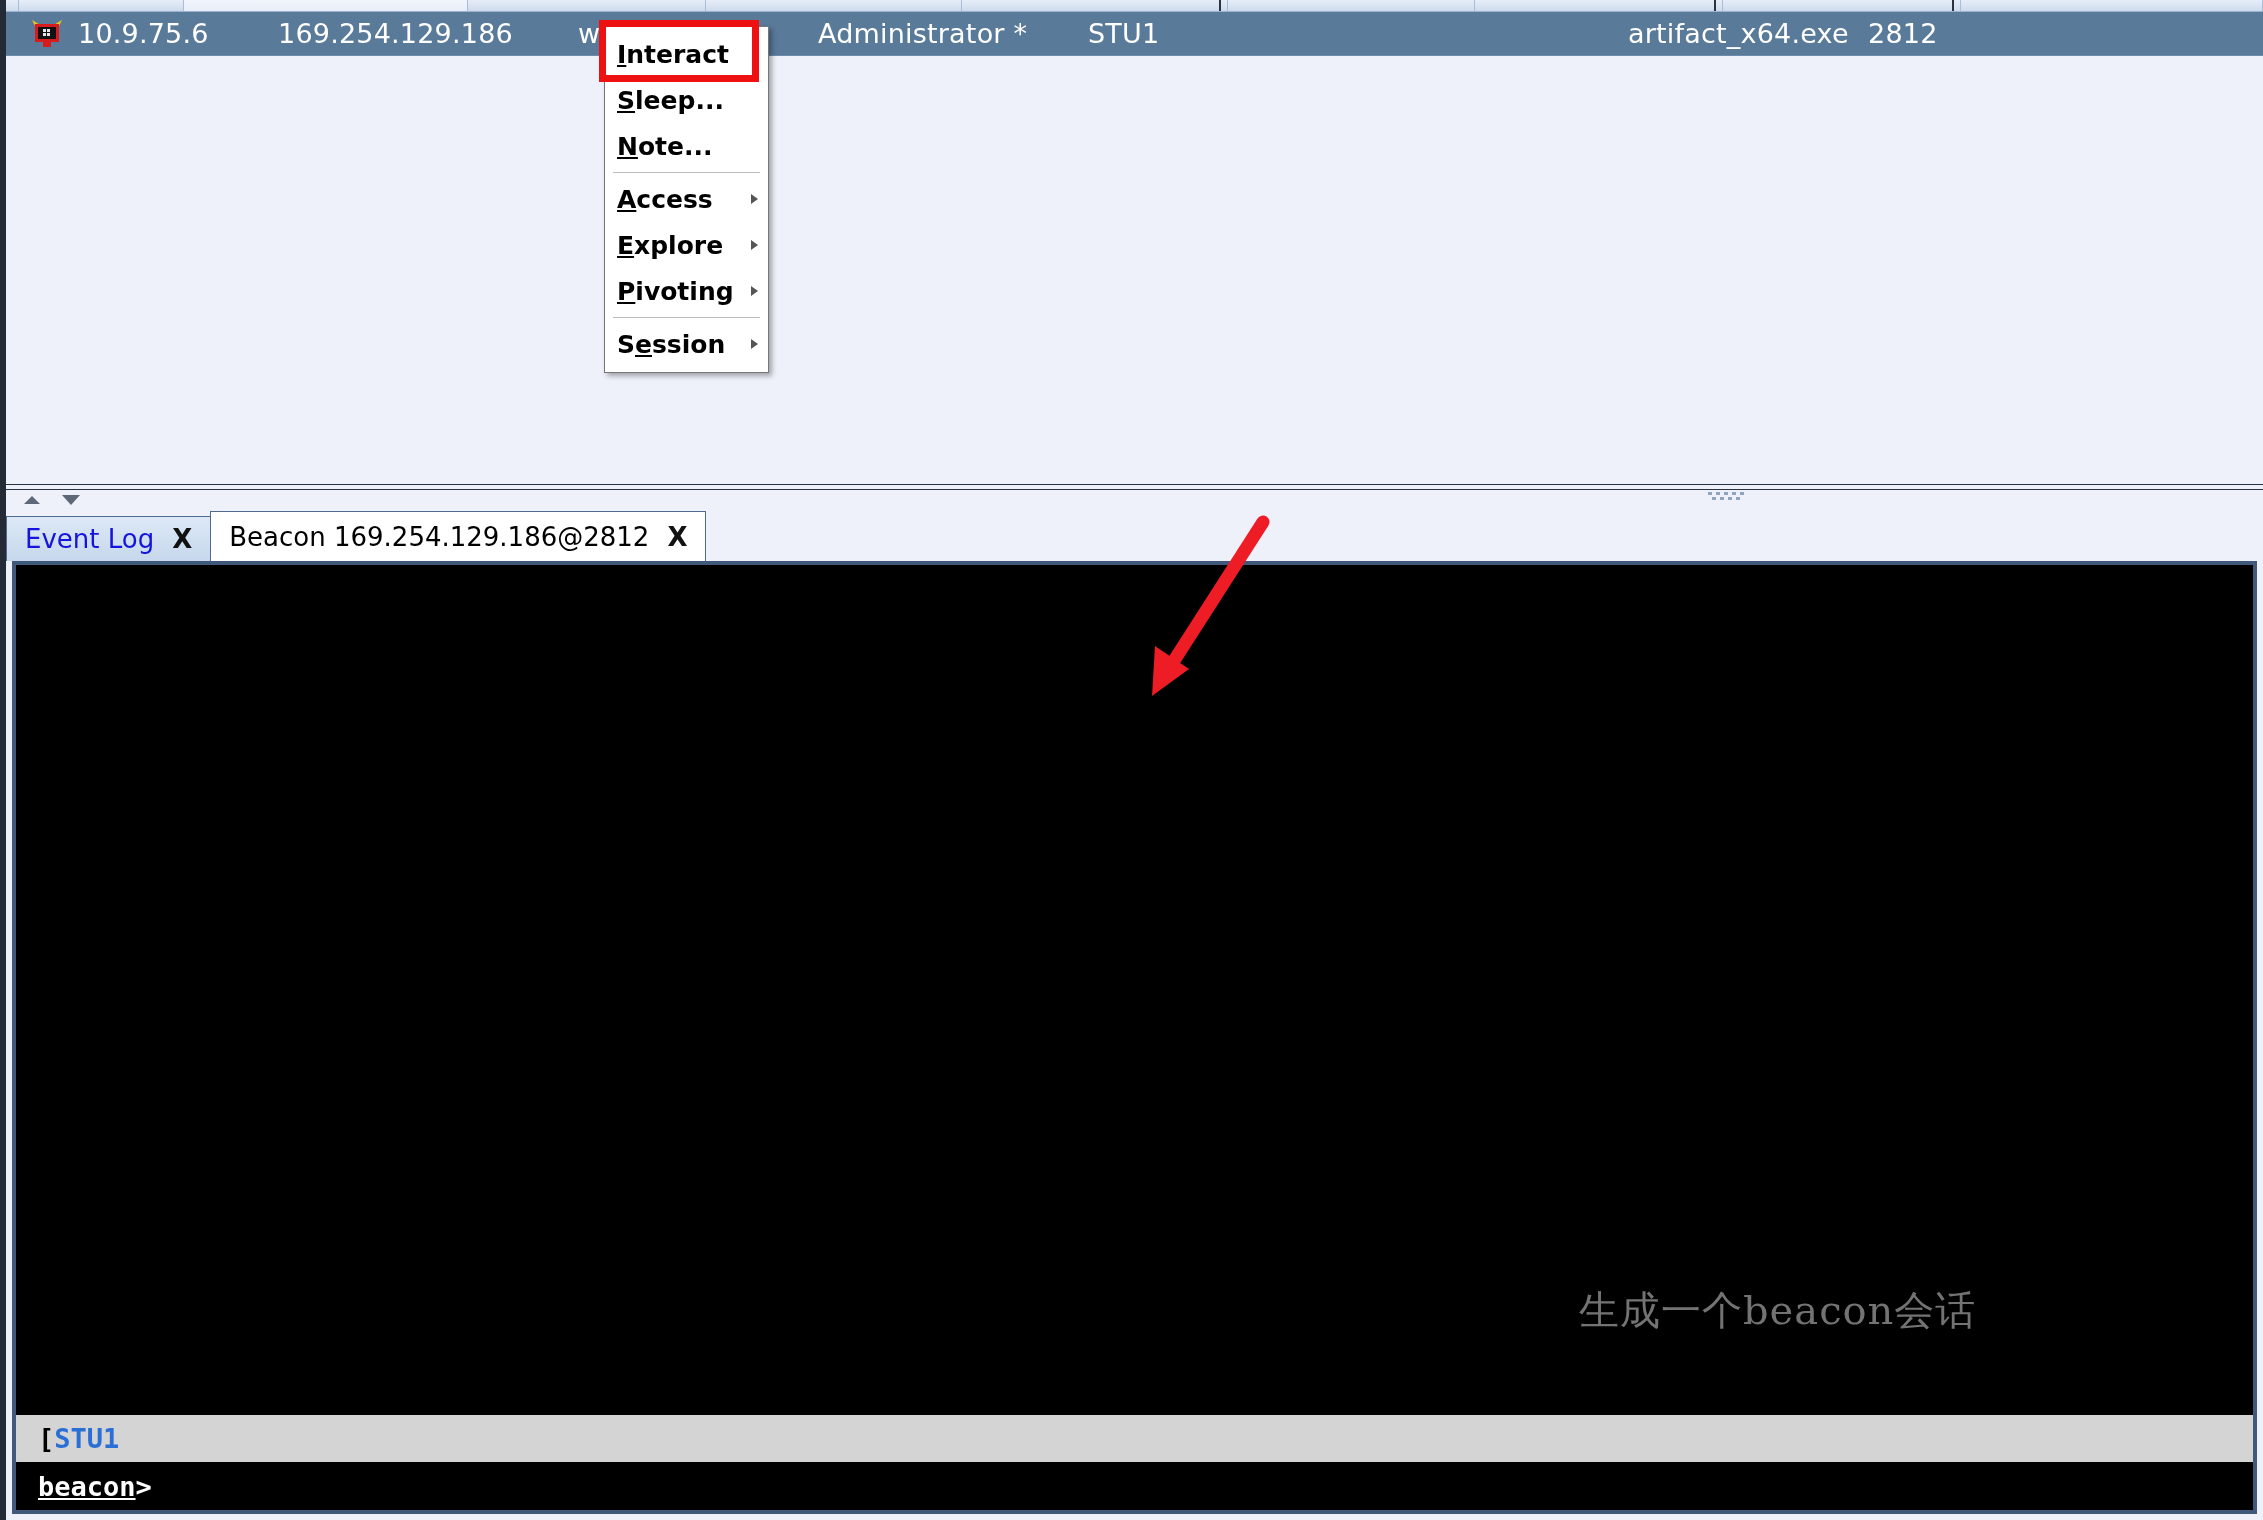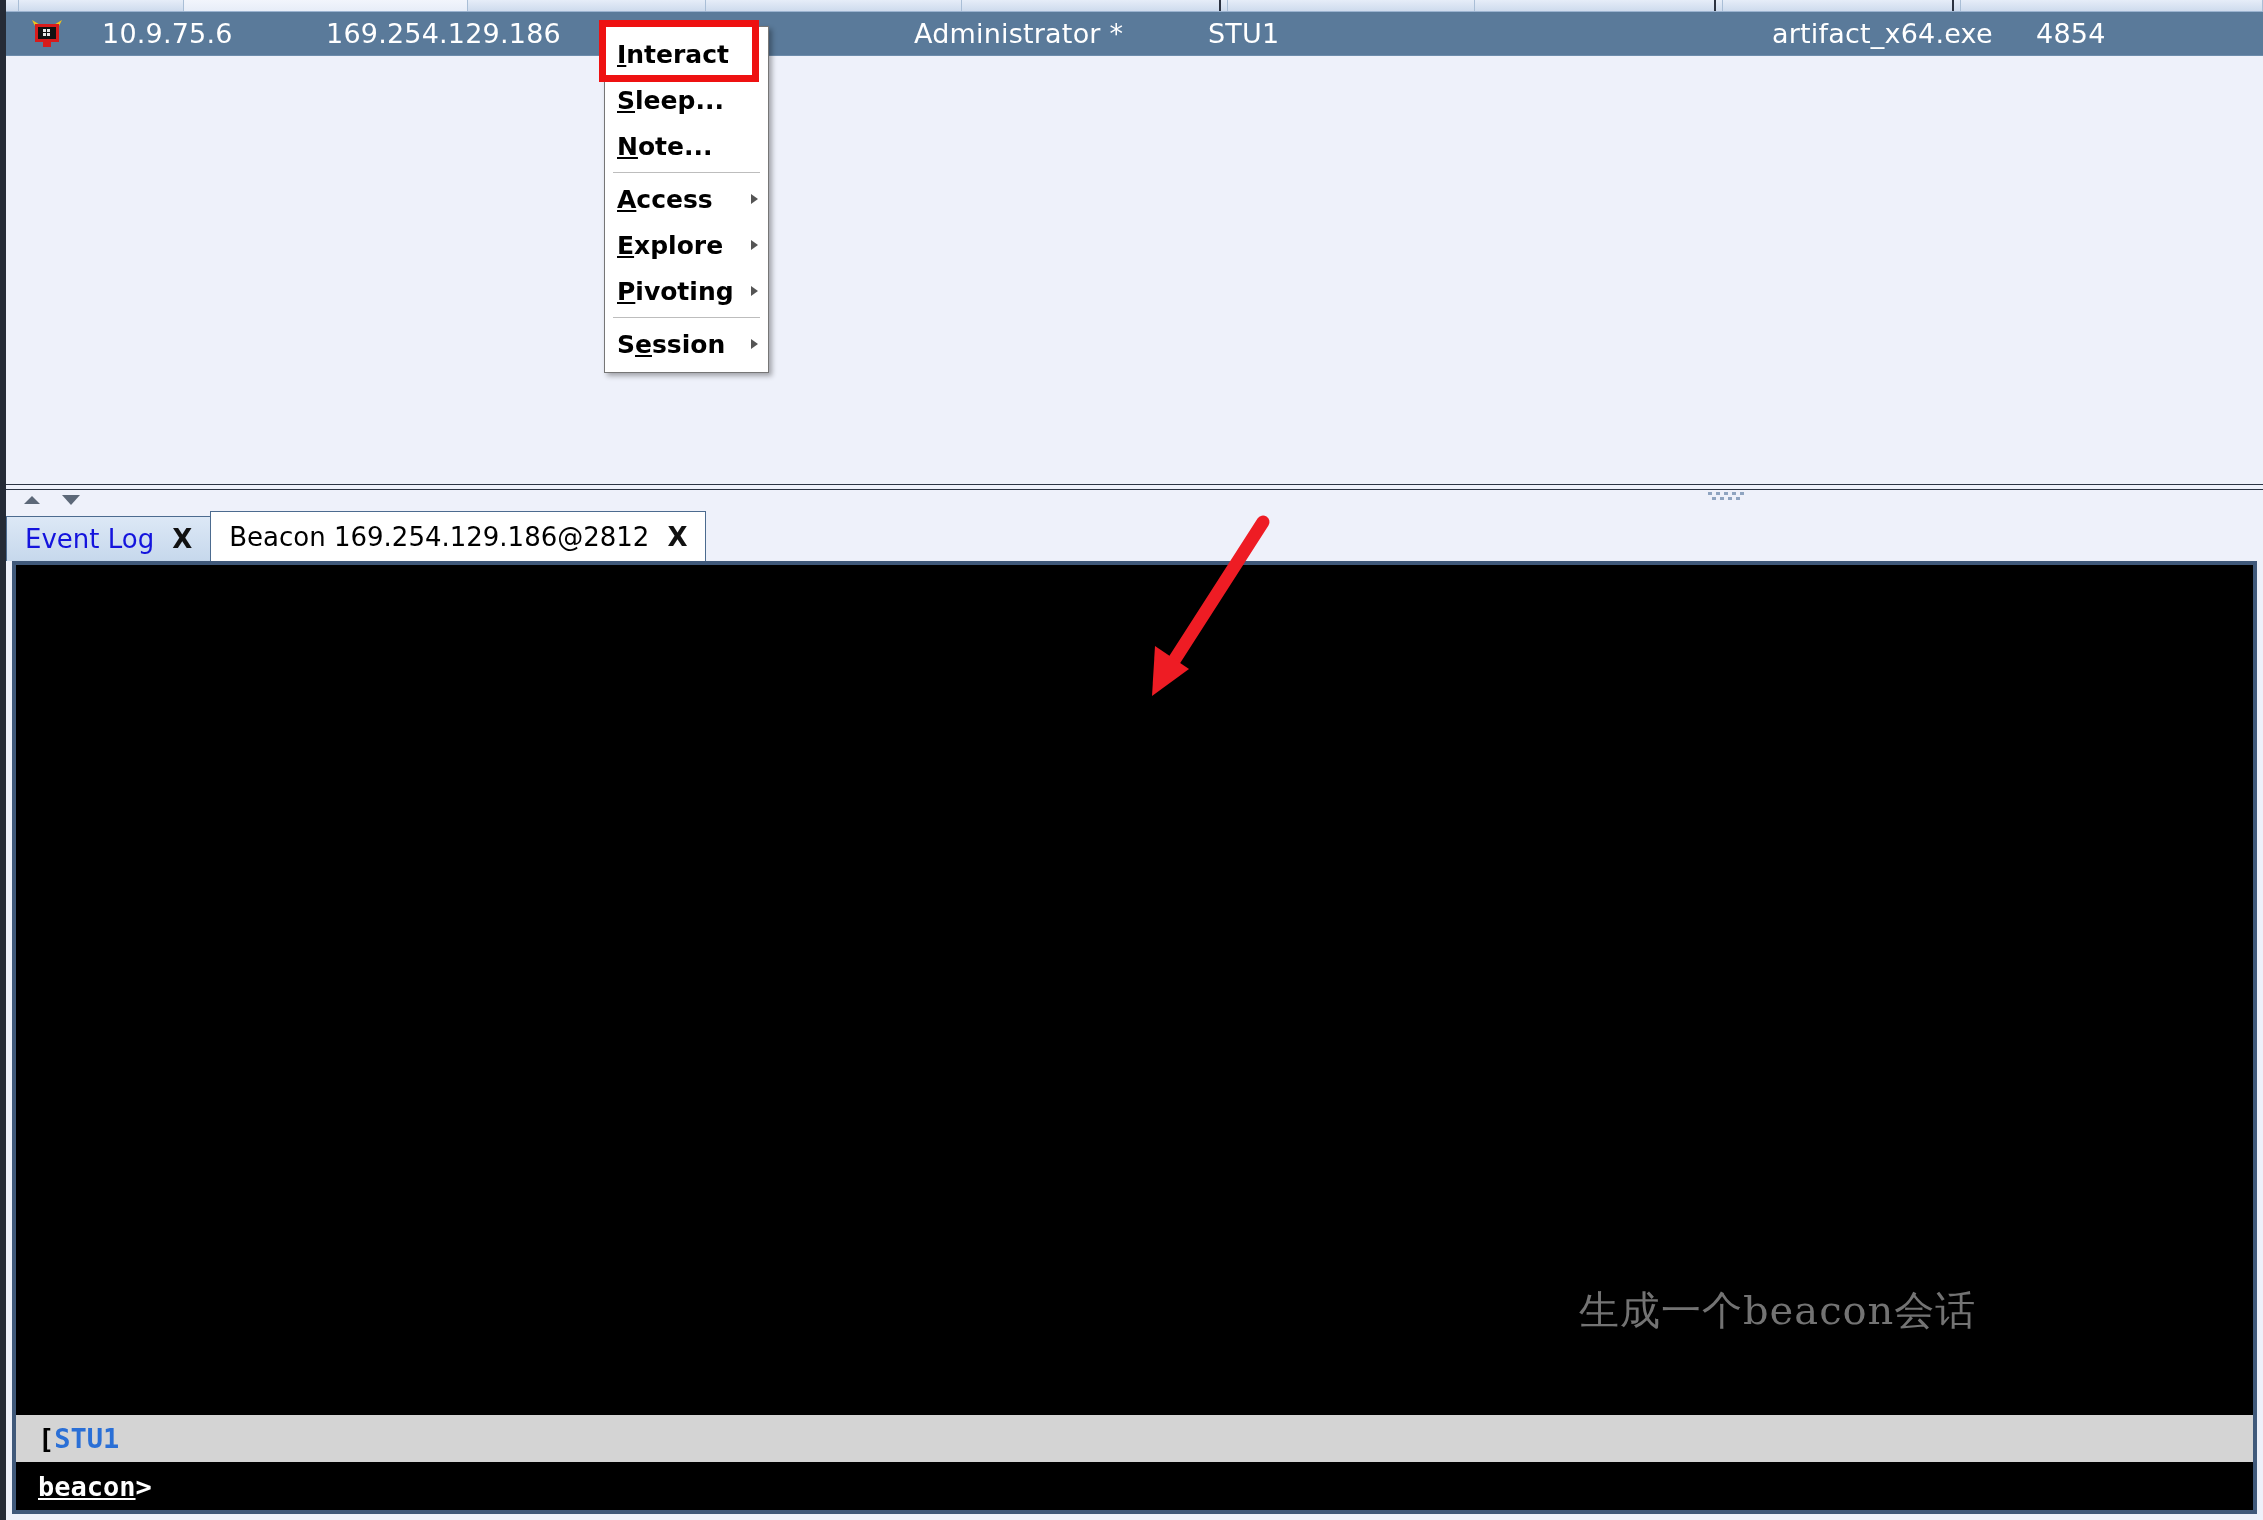--- a/index.html
+++ b/index.html
@@ -51,21 +51,20 @@
 
   .row-selected {
     display: flex;
     align-items: center;
     height: 44px;
     background: #5a7a9a;
     color: #ffffff;
     font-size: 27px;
     letter-spacing: 0.2px;
     border-bottom: 1px solid #6d8cab;
-    gap: 24px;
   }
   .cell { height: 44px; line-height: 44px; overflow: hidden; white-space: nowrap; }
 
   .beacon-icon {
     width: 46px; min-width: 46px;
     display: flex; align-items: center; justify-content: center;
     margin-left: 18px; margin-right: 8px;
   }
 
   
@@ -295,21 +294,21 @@
           </g>
           <rect x="13" y="23" width="8" height="5" fill="#d81b1b"></rect>
         </svg>
       </span>
       <span class="cell" style="width:200px">10.9.75.6</span>
       <span class="cell" style="width:300px">169.254.129.186</span>
       <span class="cell" style="width:240px">win7</span>
       <span class="cell" style="width:270px">Administrator *</span>
       <span class="cell" style="width:540px">STU1</span>
       <span class="cell" style="width:240px">artifact_x64.exe</span>
-      <span class="cell" style="width:200px">4854</span>
+      <span class="cell" style="width:200px">2812</span>
     </div>
   </div>
 
   <div class="context-menu">
     <div class="menu-item">
       <span class="mlabel"><u>I</u>nteract</span>
     </div>
     <div class="menu-item">
       <span class="mlabel"><u>S</u>leep...</span>
     </div>

